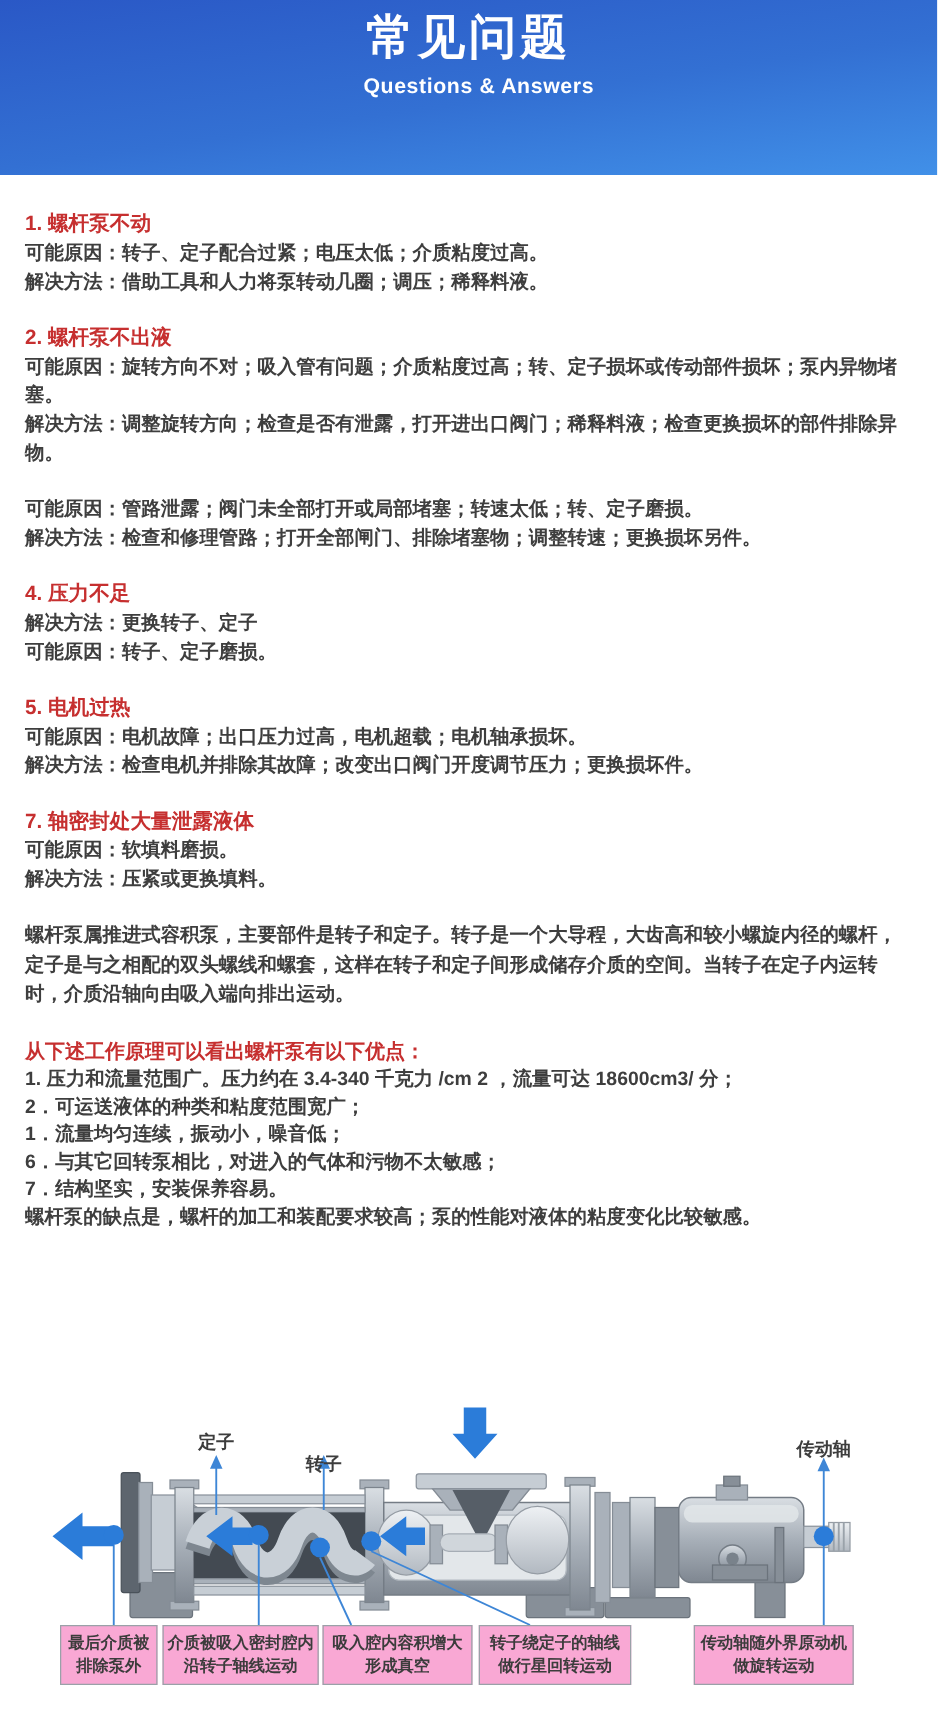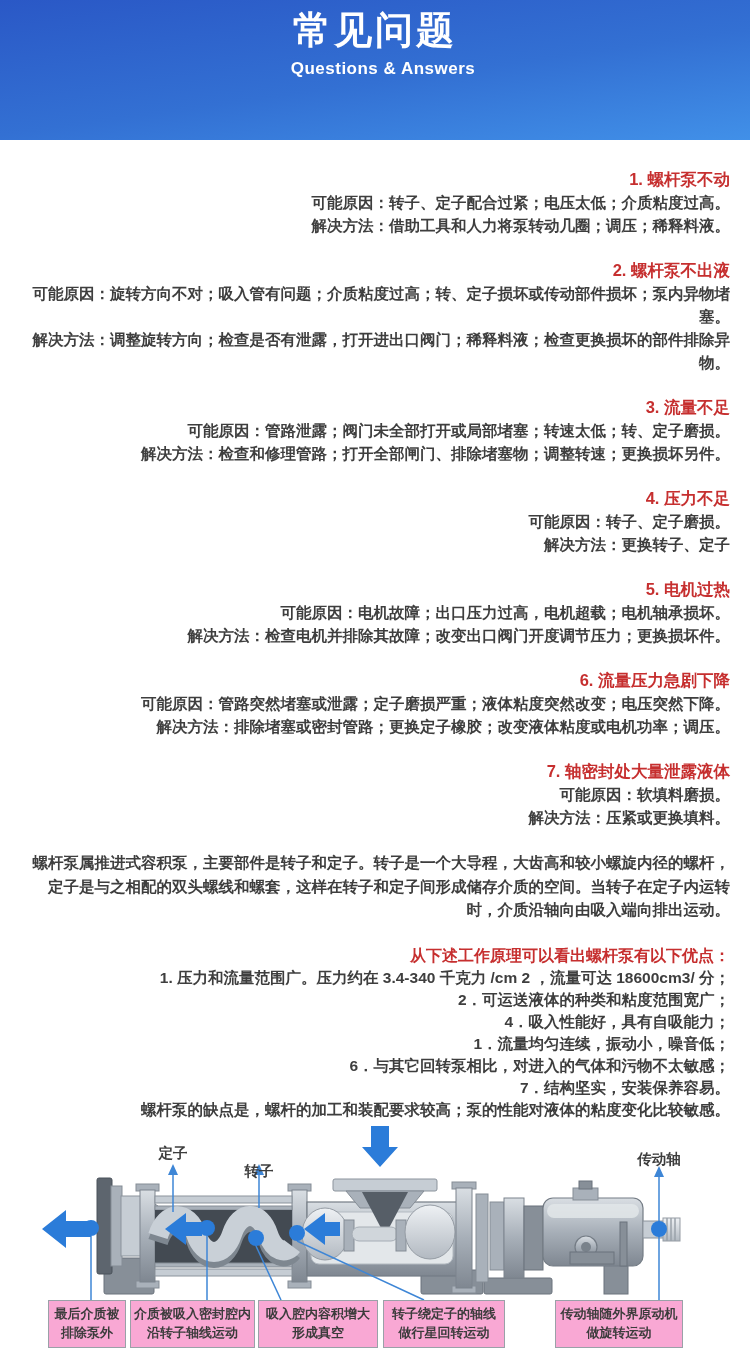--- a/index.html
+++ b/index.html
@@ -7,21 +7,21 @@
         font-family:"Liberation Sans","DejaVu Sans",sans-serif;}
 
   
   .header{position:relative;width:750px;height:140px;
           background:linear-gradient(172deg,#2a58c6 0%,#3370d3 55%,#4190e8 100%);
           text-align:center;color:#ffffff;}
   .header .title{padding-top:8px;font-size:38px;font-weight:700;letter-spacing:3px;line-height:44px;}
   .header .subtitle{margin-top:7px;font-size:17px;font-weight:700;letter-spacing:.5px;padding-left:16px;}
 
   
-  .content{padding:28px 20px 0 20px;text-align:right;}
+  .content{padding:28px 20px 0 20px;}
   .faq{margin-bottom:22px;}
   .faq h3{margin:0;font-size:16.5px;line-height:23px;font-weight:700;color:#c62f2f;}
   .faq p{margin:0;font-size:15.5px;line-height:23px;font-weight:600;color:#3e3e3e;}
   .desc{margin:20px 0 0 0;font-size:15.5px;line-height:23.5px;font-weight:600;color:#3e3e3e;}
   .adv{margin-top:22px;}
   .adv h3{margin:0;font-size:16px;line-height:23px;font-weight:700;color:#c62f2f;}
   .adv p{margin:0;font-size:15.5px;line-height:22px;font-weight:600;color:#3e3e3e;}
 
   
   .diagram{position:absolute;left:0;top:1122px;width:750px;height:250px;}
@@ -67,52 +67,45 @@
       <h3>1. 螺杆泵不动</h3>
       <p>可能原因：转子、定子配合过紧；电压太低；介质粘度过高。</p>
       <p>解决方法：借助工具和人力将泵转动几圈；调压；稀释料液。</p>
     </div>
     <div class="faq">
       <h3>2. 螺杆泵不出液</h3>
       <p>可能原因：旋转方向不对；吸入管有问题；介质粘度过高；转、定子损坏或传动部件损坏；泵内异物堵塞。</p>
       <p>解决方法：调整旋转方向；检查是否有泄露，打开进出口阀门；稀释料液；检查更换损坏的部件排除异物。</p>
     </div>
     <div class="faq">
-      <h3>3. 流量不足</h3>
       <p>可能原因：管路泄露；阀门未全部打开或局部堵塞；转速太低；转、定子磨损。</p>
       <p>解决方法：检查和修理管路；打开全部闸门、排除堵塞物；调整转速；更换损坏另件。</p>
     </div>
     <div class="faq">
       <h3>4. 压力不足</h3>
+      <p>解决方法：更换转子、定子</p>
       <p>可能原因：转子、定子磨损。</p>
-      <p>解决方法：更换转子、定子</p>
     </div>
     <div class="faq">
       <h3>5. 电机过热</h3>
       <p>可能原因：电机故障；出口压力过高，电机超载；电机轴承损坏。</p>
       <p>解决方法：检查电机并排除其故障；改变出口阀门开度调节压力；更换损坏件。</p>
-    </div>
-    <div class="faq">
-      <h3>6. 流量压力急剧下降</h3>
-      <p>可能原因：管路突然堵塞或泄露；定子磨损严重；液体粘度突然改变；电压突然下降。</p>
-      <p>解决方法：排除堵塞或密封管路；更换定子橡胶；改变液体粘度或电机功率；调压。</p>
     </div>
     <div class="faq">
       <h3>7. 轴密封处大量泄露液体</h3>
       <p>可能原因：软填料磨损。</p>
       <p>解决方法：压紧或更换填料。</p>
     </div>
 
     <p class="desc">螺杆泵属推进式容积泵，主要部件是转子和定子。转子是一个大导程，大齿高和较小螺旋内径的螺杆，定子是与之相配的双头螺线和螺套，这样在转子和定子间形成储存介质的空间。当转子在定子内运转时，介质沿轴向由吸入端向排出运动。</p>
 
     <div class="adv">
       <h3>从下述工作原理可以看出螺杆泵有以下优点：</h3>
       <p>1. 压力和流量范围广。压力约在 3.4-340 千克力 /cm 2 ，流量可达 18600cm3/ 分；</p>
       <p>2．可运送液体的种类和粘度范围宽广；</p>
-      <p>4．吸入性能好，具有自吸能力；</p>
       <p>1．流量均匀连续，振动小，噪音低；</p>
       <p>6．与其它回转泵相比，对进入的气体和污物不太敏感；</p>
       <p>7．结构坚实，安装保养容易。</p>
       <p>螺杆泵的缺点是，螺杆的加工和装配要求较高；泵的性能对液体的粘度变化比较敏感。</p>
     </div>
   </div>
 
   <div class="diagram">
     <svg viewBox="0 0 750 250" width="750" height="250">
       <defs>

